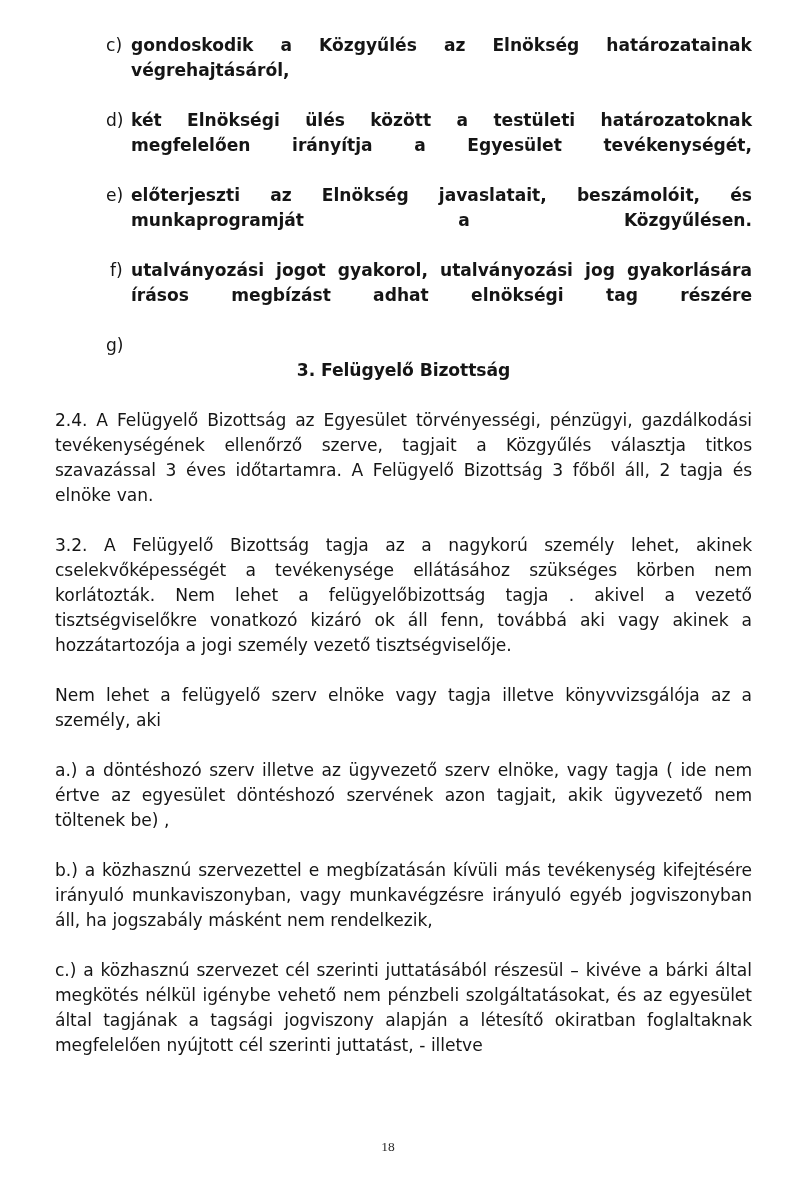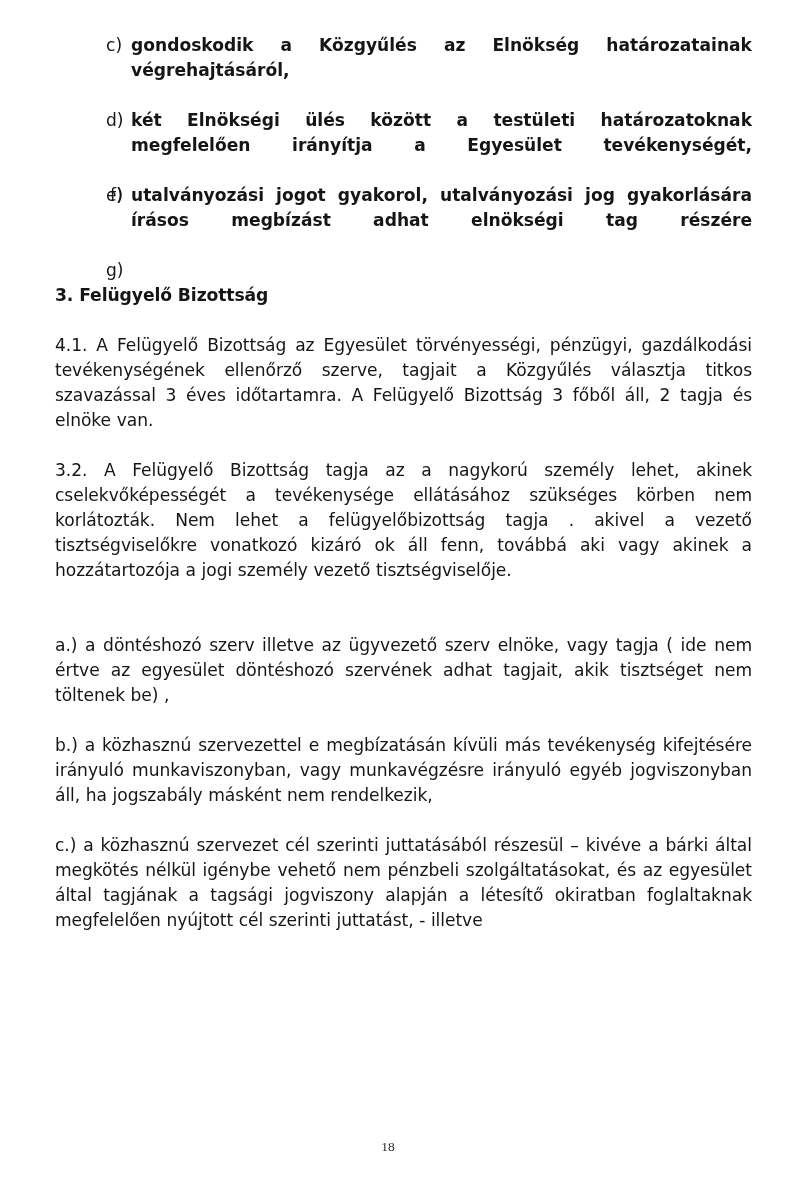--- a/index.html
+++ b/index.html
@@ -85,21 +85,21 @@
   .just-all::after {
     content: "";
     display: inline-block;
     width: 100%;
   }
 
   h2.heading {
     font-size: 17.2px;
     line-height: 25px;
     font-weight: bold;
-    text-align: left;
+    text-align: center;
     letter-spacing: -0.1px;
   }
 
   .pagenum {
     position: absolute;
     left: 0;
     top: 1138px;
     width: 776px;
     text-align: center;
     font-size: 13.5px;
@@ -119,48 +119,50 @@
       <li>
         <span class="marker">c)</span>
         <span class="litext just-all">gondoskodik a Közgyűlés az Elnökség határozatainak végrehajtásáról,</span>
       </li>
       <li>
         <span class="marker">d)</span>
         <span class="litext just-all">két Elnökségi ülés között a testületi határozatoknak megfelelően irányítja a Egyesület tevékenységét,</span>
       </li>
       <li>
         <span class="marker">e)</span>
+        <span class="litext just-all">előterjeszti az Elnökség javaslatait, beszámolóit, és munkaprogramját a Közgyűlésen.</span>
       </li>
       <li>
         <span class="marker wide">f)</span>
         <span class="litext just-all">utalványozási jogot gyakorol, utalványozási jog gyakorlására írásos megbízást adhat elnökségi tag részére</span>
       </li>
       <li>
         <span class="marker">g)</span>
       </li>
     </ol>
 
     <div class="gap-line"></div>
 
     <h2 class="heading">3. Felügyelő Bizottság</h2>
 
     <div class="gap-line"></div>
 
-    <p class="para">4.1. A Felügyelő Bizottság az Egyesület törvényességi, pénzügyi, gazdálkodási tevékenységének ellenőrző szerve, tagjait a Közgyűlés választja titkos szavazással 3 éves időtartamra. A Felügyelő Bizottság 3 főből áll, 2 tagja és elnöke van.</p>
+    <p class="para">2.4. A Felügyelő Bizottság az Egyesület törvényességi, pénzügyi, gazdálkodási tevékenységének ellenőrző szerve, tagjait a Közgyűlés választja titkos szavazással 3 éves időtartamra. A Felügyelő Bizottság 3 főből áll, 2 tagja és elnöke van.</p>
 
     <div class="gap-line"></div>
 
     <p class="para">3.2. A Felügyelő Bizottság tagja az a nagykorú személy lehet, akinek cselekvőképességét a tevékenysége ellátásához szükséges körben nem korlátozták. Nem lehet a felügyelőbizottság tagja . akivel a vezető tisztségviselőkre vonatkozó kizáró ok áll fenn, továbbá aki vagy akinek a hozzátartozója a jogi személy vezető tisztségviselője.</p>
 
     <div class="gap-line"></div>
 
+    <p class="para">Nem lehet a felügyelő szerv elnöke vagy tagja illetve könyvvizsgálója az a személy, aki</p>
 
     <div class="gap-line"></div>
 
-    <p class="para">a.) a döntéshozó szerv illetve az ügyvezető szerv elnöke, vagy tagja ( ide nem értve az egyesület döntéshozó szervének adhat tagjait, akik tisztséget nem töltenek be) ,</p>
+    <p class="para">a.) a döntéshozó szerv illetve az ügyvezető szerv elnöke, vagy tagja ( ide nem értve az egyesület döntéshozó szervének azon tagjait, akik ügyvezető nem töltenek be) ,</p>
 
     <div class="gap-line"></div>
 
     <p class="para">b.) a közhasznú szervezettel e megbízatásán kívüli más tevékenység kifejtésére irányuló munkaviszonyban, vagy munkavégzésre irányuló egyéb jogviszonyban áll, ha jogszabály másként nem rendelkezik,</p>
 
     <div class="gap-line"></div>
 
     <p class="para">c.) a közhasznú szervezet cél szerinti juttatásából részesül – kivéve a bárki által megkötés nélkül igénybe vehető nem pénzbeli szolgáltatásokat, és az egyesület által tagjának a tagsági jogviszony alapján a létesítő okiratban foglaltaknak megfelelően nyújtott cél szerinti juttatást, - illetve</p>
 
     <div class="gap-line"></div>

